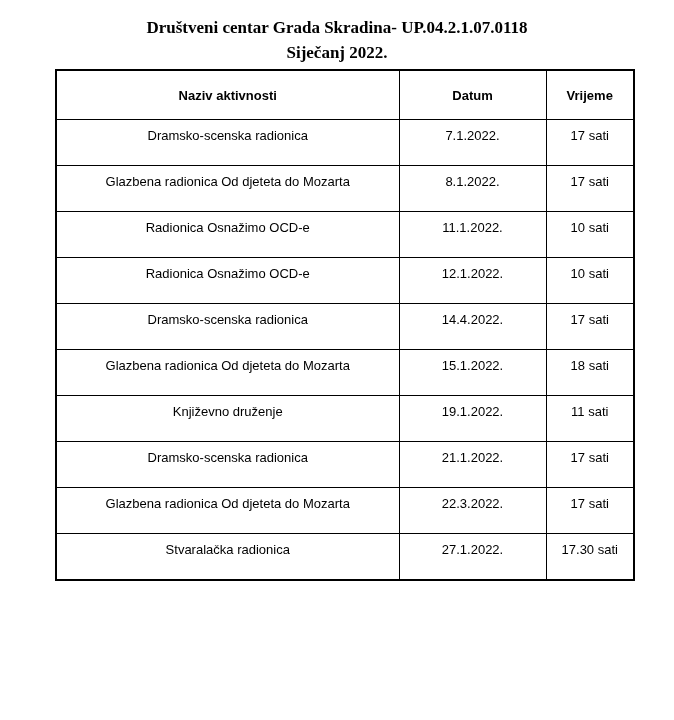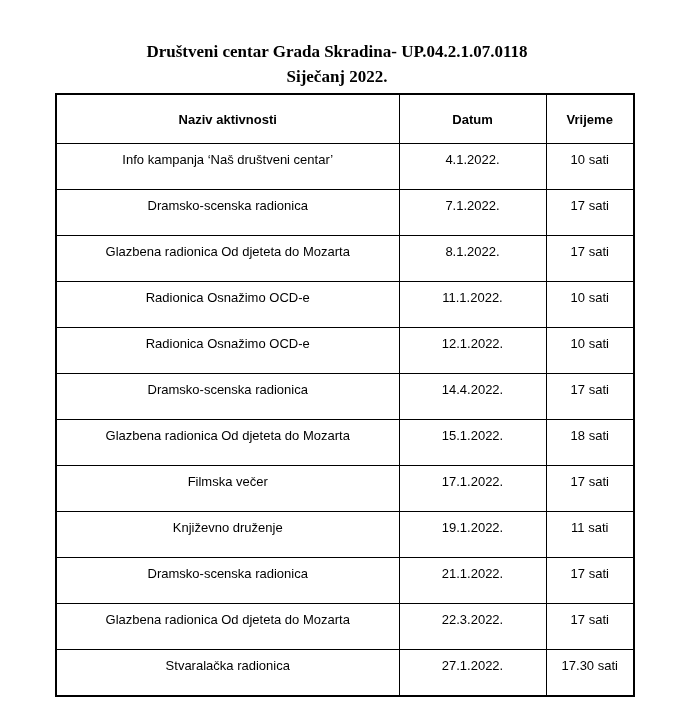--- a/index.html
+++ b/index.html
@@ -17,21 +17,21 @@
     color: #000000;
     position: relative;
   }
   .doc-title {
     font-family: "Liberation Serif", serif;
     font-weight: bold;
     font-size: 17px;
     text-align: center;
     color: #000000;
   }
-  .doc-title.line1 { padding-top: 28px; line-height: 24px; margin-top: 12px; }
+  .doc-title.line1 { padding-top: 16px; line-height: 24px; }
   .doc-title.line2 { line-height: 26px; }
   table.activity-table {
     border-collapse: collapse;
     table-layout: fixed;
     margin-left: 55px;
     margin-top: 3px;
     width: 578px;
     border: 2px solid #000000;
     font-family: "Liberation Sans", sans-serif;
     font-size: 13px;
@@ -73,25 +73,20 @@
     </colgroup>
     <thead>
       <tr>
         <th>Naziv aktivnosti</th>
         <th>Datum</th>
         <th>Vrijeme</th>
       </tr>
     </thead>
     <tbody>
 
-    <tr>
-          <td>Info kampanja ‘Naš društveni centar’</td>
-          <td>4.1.2022.</td>
-          <td>10 sati</td>
-        </tr>
         <tr>
           <td>Dramsko-scenska radionica</td>
           <td>7.1.2022.</td>
           <td>17 sati</td>
         </tr>
         <tr>
           <td>Glazbena radionica Od djeteta do Mozarta</td>
           <td>8.1.2022.</td>
           <td>17 sati</td>
         </tr>
@@ -109,25 +104,20 @@
           <td>Dramsko-scenska radionica</td>
           <td>14.4.2022.</td>
           <td>17 sati</td>
         </tr>
         <tr>
           <td>Glazbena radionica Od djeteta do Mozarta</td>
           <td>15.1.2022.</td>
           <td>18 sati</td>
         </tr>
         <tr>
-          <td>Filmska večer</td>
-          <td>17.1.2022.</td>
-          <td>17 sati</td>
-        </tr>
-        <tr>
           <td>Književno druženje</td>
           <td>19.1.2022.</td>
           <td>11 sati</td>
         </tr>
         <tr>
           <td>Dramsko-scenska radionica</td>
           <td>21.1.2022.</td>
           <td>17 sati</td>
         </tr>
         <tr>

